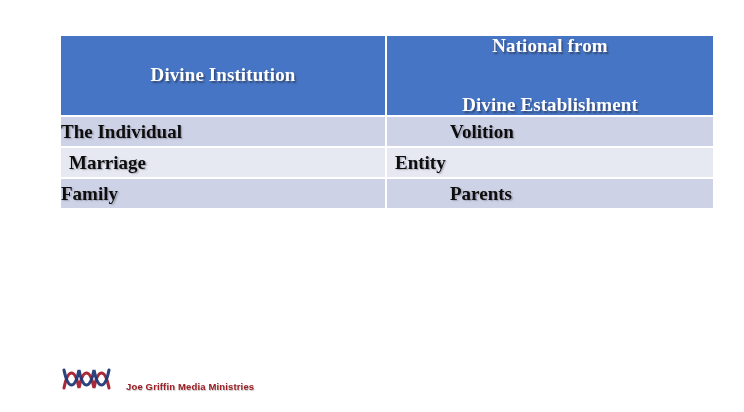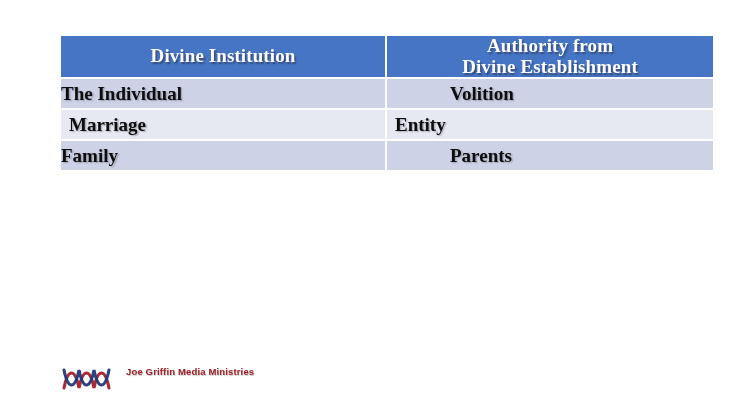--- a/index.html
+++ b/index.html
@@ -54,21 +54,21 @@
     font-size: 19px;
     font-weight: bold;
     text-align: center;
     vertical-align: middle;
     line-height: 1.08;
     letter-spacing: 0.1px;
     text-shadow: 1.5px 1.5px 1.6px rgba(40,40,60,0.55);
     padding: 0 6px;
   }
   .hdr-cell .l1 { display: block; }
-  .hdr-cell .l2 { display: block; }
+  .hdr-cell .l2 { display: block; margin-top: 38px; }
 
   .body-cell {
     height: 29px;
     vertical-align: middle;
     font-size: 19px;
     font-weight: bold;
     color: #0d0d0d;
     text-align: left;
     padding-left: 65px;
     text-shadow: 1.4px 1.4px 1.4px rgba(90,90,110,0.42);
@@ -78,21 +78,21 @@
 
   .row-odd .body-cell  { background: #ced2e6; }
   .row-even .body-cell { background: #e6e9f2; padding-left: 8px; }
 
   
   .footer {
     position: absolute;
     left: 62px;
     top: 366px;
     display: flex;
-    align-items: flex-start;
+    align-items: flex-end;
     gap: 8px;
   }
   .logo-mark {
     width: 56px;
     height: 26px;
     display: block;
     flex: 0 0 auto;
   }
   .footer-text {
     font-family: "Liberation Sans", "DejaVu Sans", sans-serif;
@@ -114,21 +114,21 @@
       <colgroup>
         <col class="c1">
         <col class="c2">
       </colgroup>
       <thead>
         <tr>
           <th class="hdr-cell">
             <span class="l1">Divine Institution</span>
           </th>
           <th class="hdr-cell">
-            <span class="l1">Authority from</span>
+            <span class="l1">National from</span>
             <span class="l2">Divine Establishment</span>
           </th>
         </tr>
       </thead>
       <tbody>
         <tr class="row-odd">
           <td class="body-cell col1">The Individual</td>
           <td class="body-cell col2">Volition</td>
         </tr>
         <tr class="row-even">

